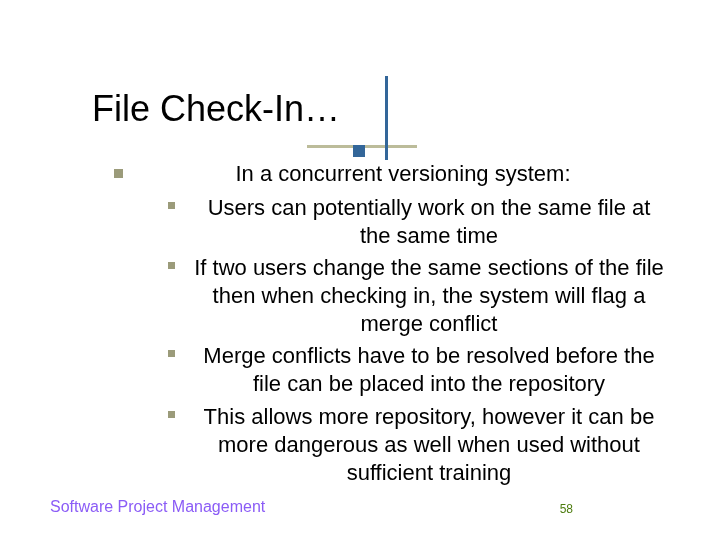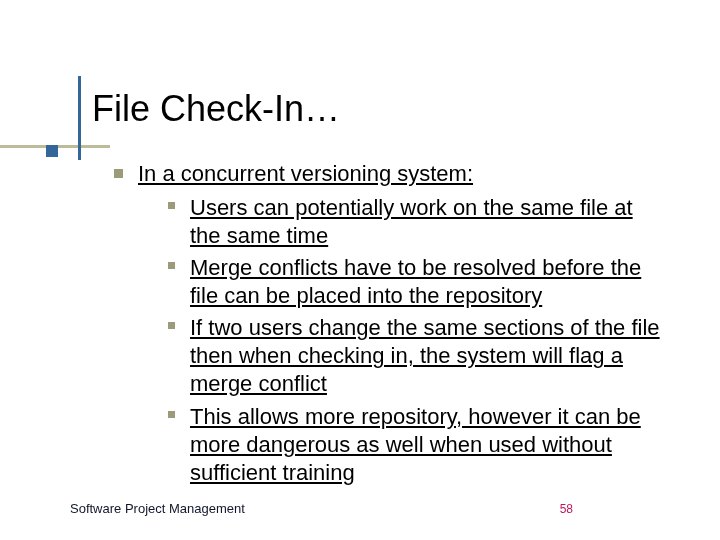--- a/index.html
+++ b/index.html
@@ -11,20 +11,21 @@
     font-family: Verdana, Geneva, sans-serif;
     color: #000;
     position: relative;
     overflow: hidden;
   }
   .slide {
     width: 613px;
     height: 540px;
     position: relative;
     box-sizing: border-box;
+    text-align: center;
   }
   .decor {
     position: absolute;
     pointer-events: none;
   }
   .title {
     position: absolute;
     left: 92px;
     top: 88px;
     font-size: 36px;
@@ -43,21 +44,20 @@
   }
   ul.top {
     list-style: none;
     margin: 0;
     padding: 0;
   }
   ul.top > li {
     position: relative;
     padding-left: 30px;
     margin-bottom: 20px;
-    text-decoration: underline;
   }
   ul.top > li::before {
     content: "";
     position: absolute;
     left: 6px;
     top: 9px;
     width: 9px;
     height: 9px;
     background: #9b9b7a;
   }
@@ -77,31 +77,31 @@
     content: "";
     position: absolute;
     left: 30px;
     top: 8px;
     width: 7px;
     height: 7px;
     background: #9b9b7a;
   }
   .footer-left {
     position: absolute;
-    left: 70px;
+    left: 50px;
     bottom: 24px;
-    font-size: 13px;
-    color: #0f172a;
+    font-size: 16px;
+    color: #8b5cf6;
   }
   .footer-right {
     position: absolute;
     right: 40px;
     bottom: 24px;
     font-size: 12px;
-    color: #be185d;
+    color: #4d7c0f;
   }
 </style>
 </head>
 <body>
 
 <div class="slide">
 
   <svg class="decor" width="720" height="540">
 
     <rect x="0" y="145" width="110" height="3" fill="#bcbc9a"></rect>
@@ -112,22 +112,22 @@
   </svg>
 
   <div class="title">File Check-In…</div>
 
   <div class="body">
     <ul class="top">
       <li>
         <span>In a concurrent versioning system:</span>
         <ul class="sub">
           <li><span>Users can potentially work on the same file at the same time</span></li>
+          <li><span>If two users change the same sections of the file then when checking in, the system will flag a merge conflict</span></li>
           <li><span>Merge conflicts have to be resolved before the file can be placed into the repository</span></li>
-          <li><span>If two users change the same sections of the file then when checking in, the system will flag a merge conflict</span></li>
           <li><span>This allows more repository, however it can be more dangerous as well when used without sufficient training</span></li>
         </ul>
       </li>
     </ul>
   </div>
 
   <div class="footer-left">Software Project Management</div>
   <div class="footer-right">58</div>
 </div>
 

